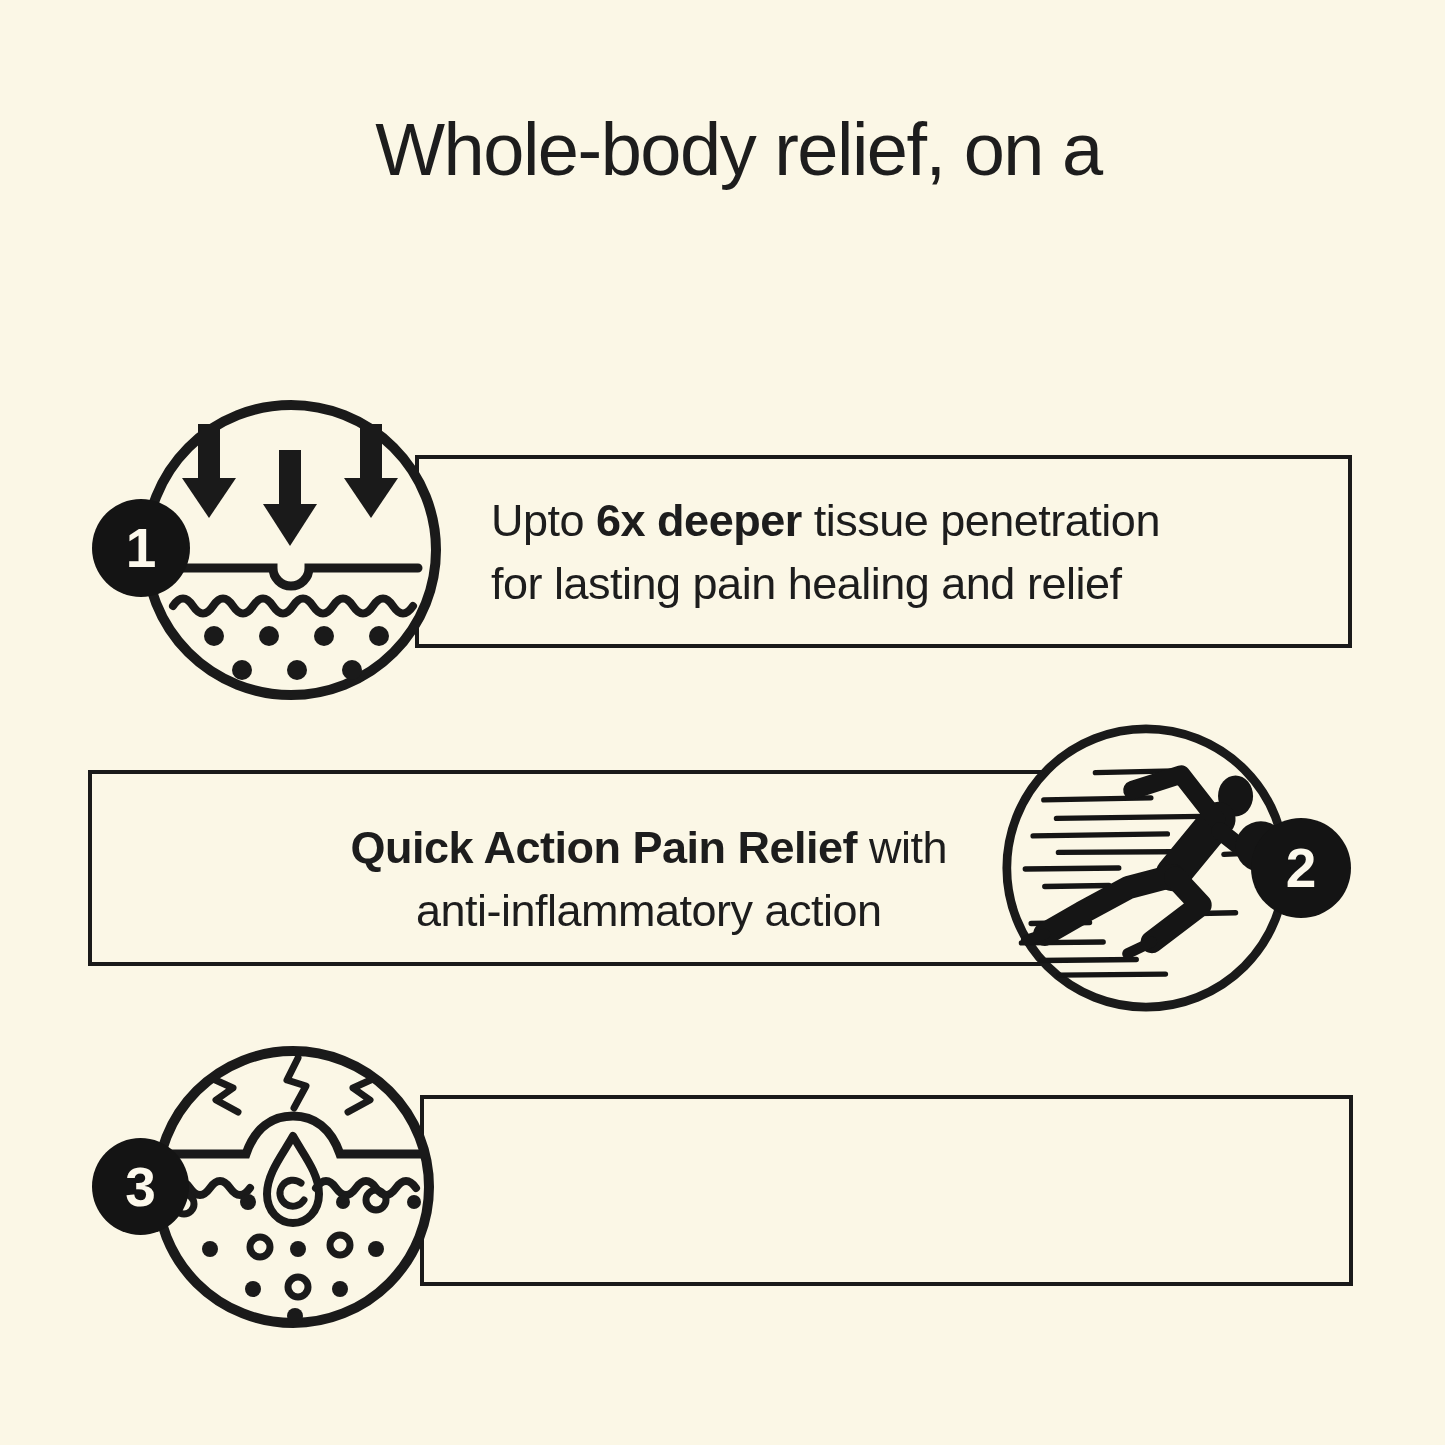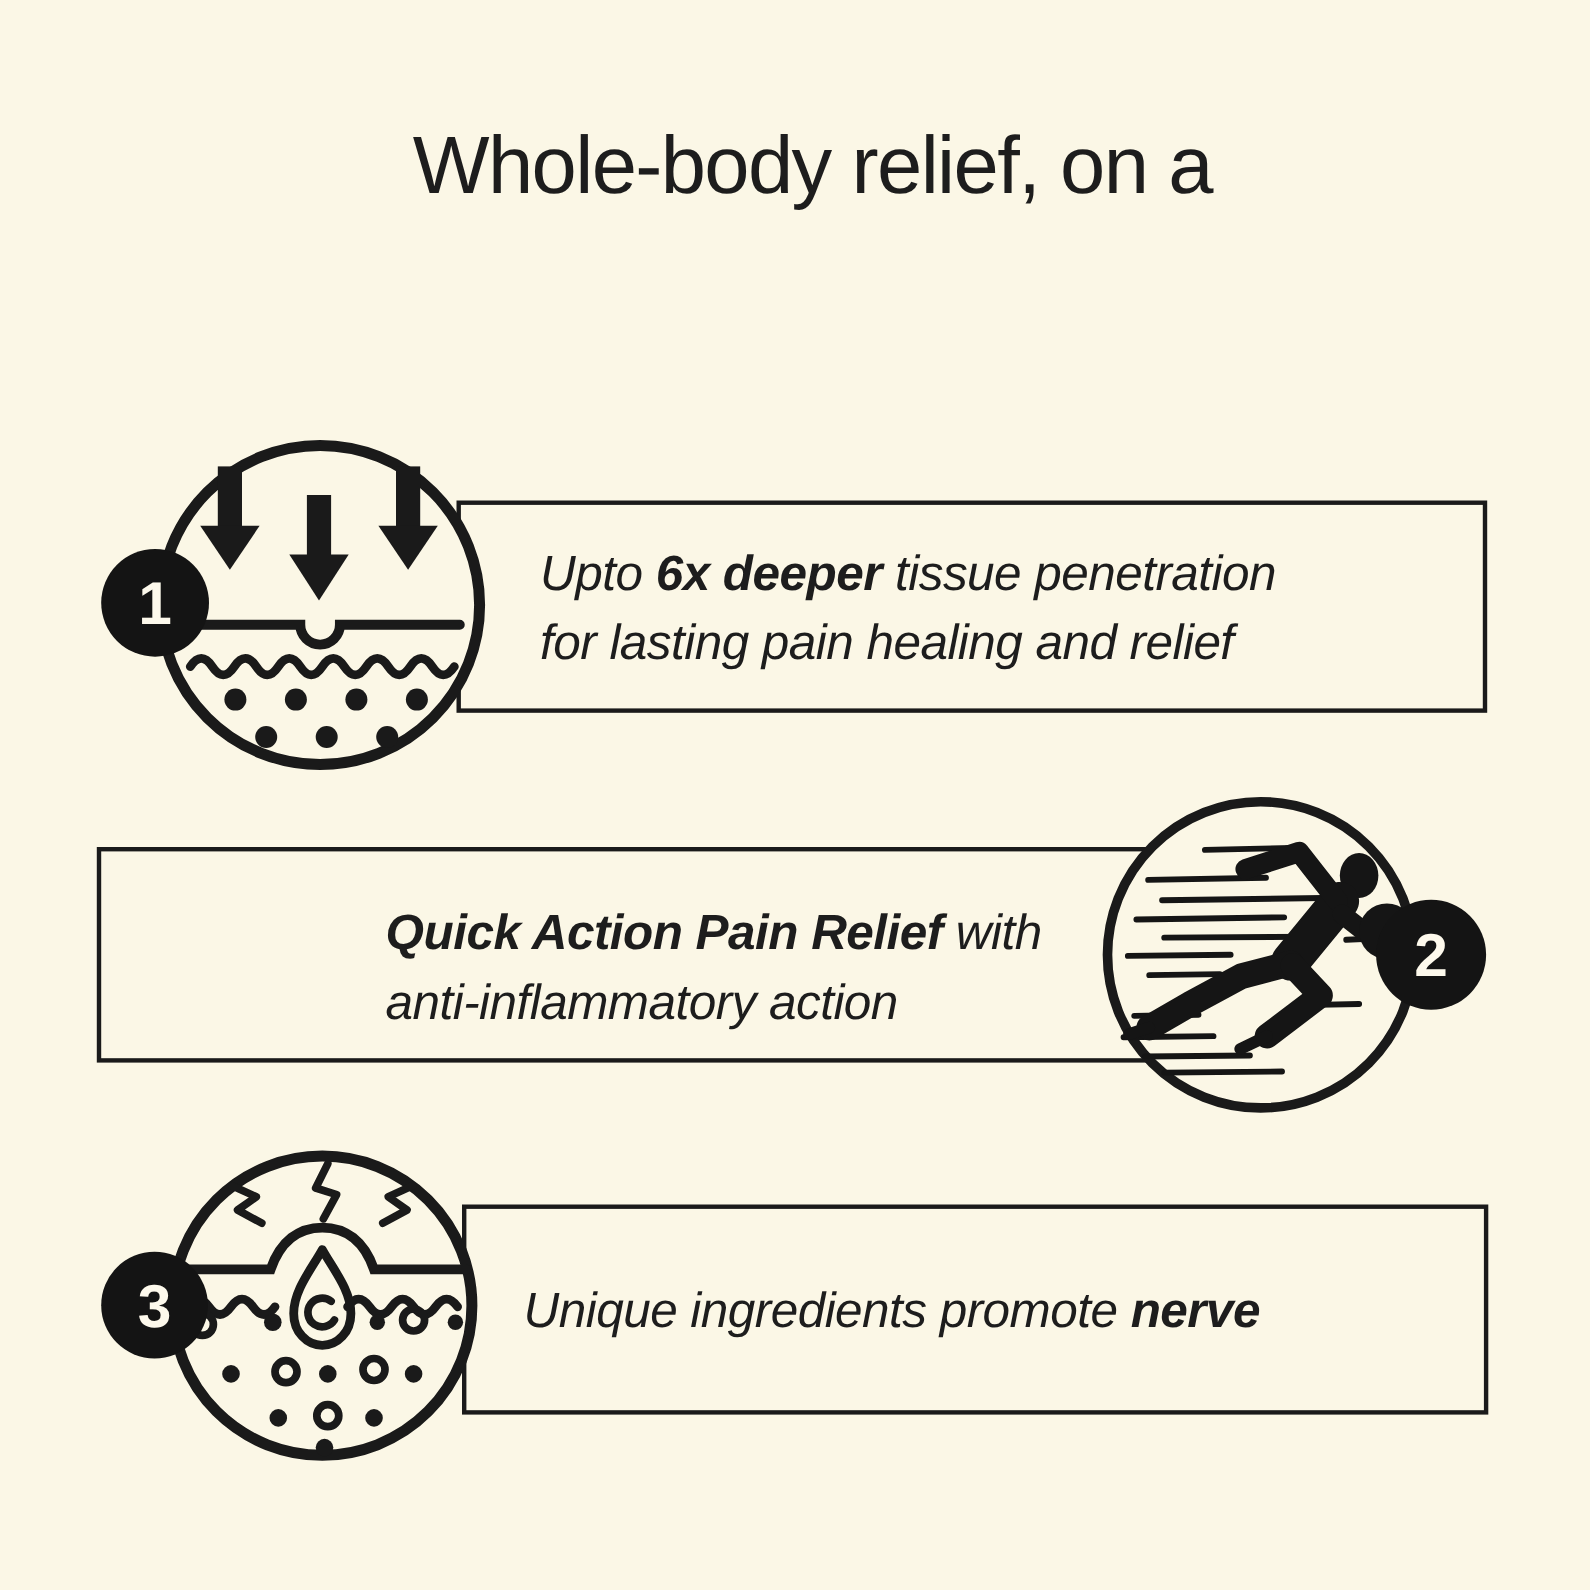--- a/index.html
+++ b/index.html
@@ -21,22 +21,22 @@
   .t2{font-size:80px;font-weight:700;letter-spacing:-1px;line-height:106px;margin-top:8px;}
   
   .box{
     position:absolute;border:4px solid var(--line);box-sizing:border-box;
     display:flex;align-items:center;background:transparent;
   }
   .b1{left:415px;top:455px;width:937px;height:193px;padding-left:72px;}
   .b2{left:88px;top:770px;width:1075px;height:196px;justify-content:flex-end;padding-right:212px;}
   .b3{left:420px;top:1095px;width:933px;height:191px;padding-left:52px;}
   .body-text{font-size:45px;line-height:63px;letter-spacing:-0.5px;}
-  .b2 .body-text{text-align:left;margin-top:21px;}
-  .tline{white-space:nowrap;font-style:italic;}
+  .b2 .body-text{text-align:center;margin-top:21px;}
+  .tline{white-space:nowrap;}
   .bold{font-weight:700;}
   
   .iconwrap{position:absolute;}
   .i1{left:139px;top:398px;width:304px;height:304px;}
   .i2{left:1000px;top:722px;width:292px;height:292px;}
   .i3{left:148px;top:1042px;width:290px;height:290px;}
   .iconwrap svg{display:block;width:100%;height:100%;}
   
   .badge{
     position:absolute;border-radius:50%;background:var(--badge_bg);
@@ -131,21 +131,20 @@
       </svg>
     </div>
     <div class="badge bd2">
       <span>2</span>
     </div>
   </section>
 
   <section>
     <div class="box b3">
       <div class="body-text">
-          <div class="tline"><span>Unique ingredients promote </span><span class="bold">nerve</span></div>
         </div>
     </div>
     <div class="iconwrap i3">
       <svg viewBox="0 0 290 290" xmlns="http://www.w3.org/2000/svg">
         <circle cx="145" cy="145" r="136" style="fill:var(--background,#fbf7e6)" stroke="#1a1a1a" stroke-width="10"></circle>
         <g stroke="#1a1a1a" stroke-width="7" fill="none" stroke-linecap="round" stroke-linejoin="round">
           <path d="M150 16 L139 38 L158 44 L146 66"></path>
           <path d="M63 36 L85 46 L68 58 L90 70"></path>
           <path d="M227 36 L205 46 L222 58 L200 70"></path>
         </g>

